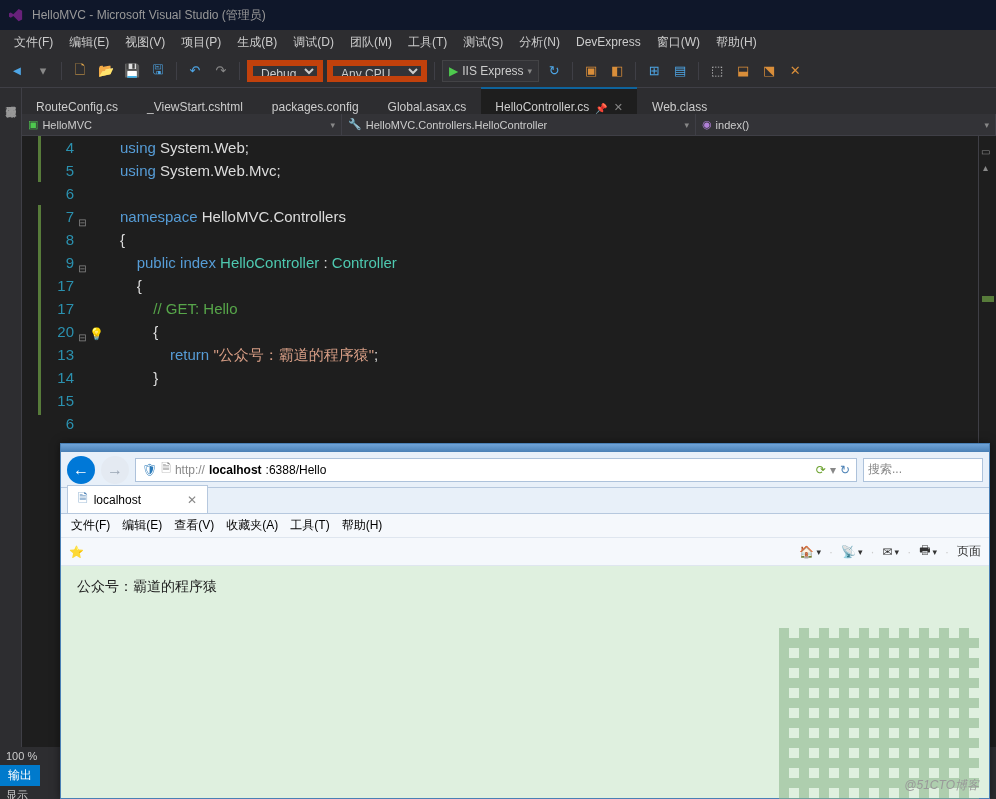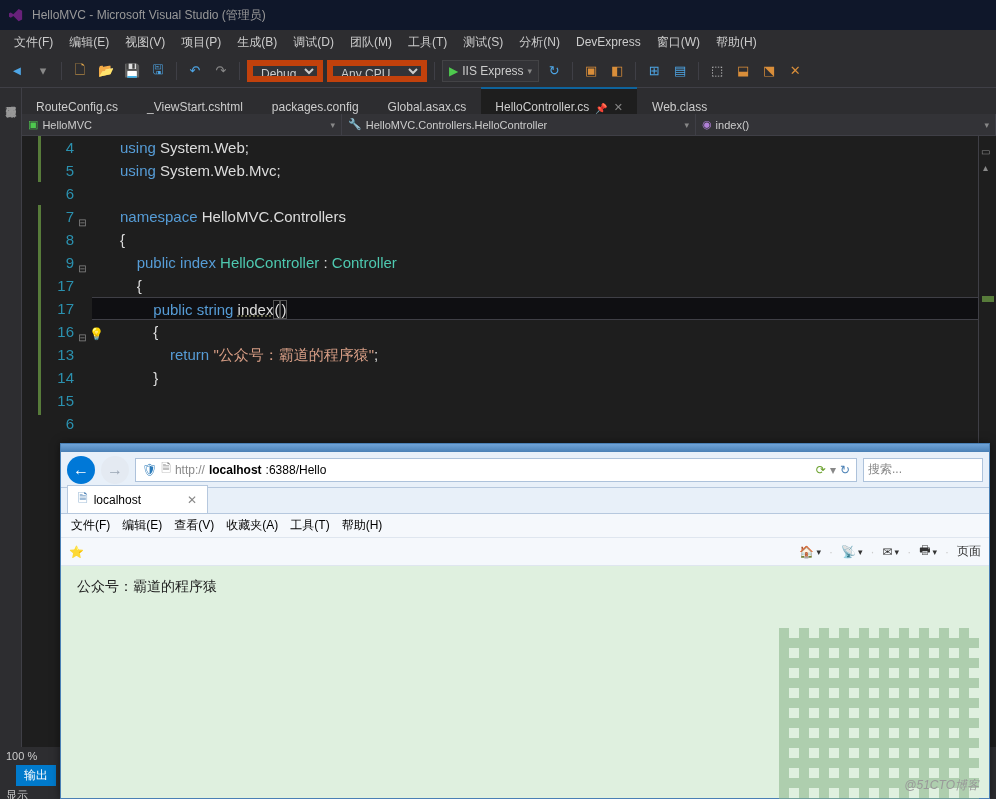--- a/index.html
+++ b/index.html
@@ -44,21 +44,21 @@
 .comment { color:#57a64a; }
 .plain { color:#dcdcdc; }
 .method { color:#dcdcdc; text-decoration:underline dotted #7a7a55; }
 .paren-hl { border:1px solid #555; }
 .margin-bar { position:absolute; left:16px; top:0; width:4px; }
 .margin-bar .seg { position:absolute; width:3px; background:#577b3a; }
 .right-margin { width:18px; background:#1e1e1e; border-left:1px solid #3f3f46; position:relative; }
 .right-margin .mark { position:absolute; width:12px; height:6px; left:3px; background:#577b3a; }
 .bottom-bar { position:absolute; bottom:0; left:0; right:0; height:52px; background:#2d2d30; display:flex; flex-direction:column; }
 .bottom-bar .zoom { font-size:11px; color:#ccc; padding:3px 6px; }
-.bottom-bar .output-tab { background:#007acc; color:#fff; font-size:12px; padding:2px 8px; width:fit-content;margin-left:16px; }
+.bottom-bar .output-tab { background:#007acc; color:#fff; font-size:12px; padding:2px 8px; width:fit-content; }
 .bottom-bar .display { font-size:11px; color:#ccc; padding:2px 6px; }
 
 .browser { position:absolute; left:60px; top:443px; width:930px; height:356px; background:#fff; border:1px solid #4a80b5; box-shadow:0 0 8px rgba(0,0,0,.5); font-size:12px; }
 .browser .caption { height:8px; background:linear-gradient(#6fa3d8,#4a80b5); }
 .browser .addr-row { height:36px; background:#e8f0f9; display:flex; align-items:center; padding:0 6px; gap:6px; border-bottom:1px solid #b6c8de; }
 .browser .nav-btn { width:28px; height:28px; border-radius:50%; background:#0078d7; color:#fff; display:flex; align-items:center; justify-content:center; cursor:pointer; font-size:16px; }
 .browser .nav-btn.fwd { background:#e4eaf2; color:#9aa5b4; }
 .browser .addr-field { flex:1; height:24px; border:1px solid #adc2db; background:#fff; display:flex; align-items:center; padding:0 6px; gap:4px; }
 .browser .search-field { width:120px; height:24px; border:1px solid #adc2db; background:#fff; display:flex; align-items:center; padding:0 4px; color:#888; }
 .browser .btabs { height:26px; background:#e8f0f9; display:flex; align-items:flex-end; padding-left:6px; border-bottom:1px solid #b6c8de; }
@@ -191,37 +191,37 @@
           <div class="ln">4</div>
           <div class="ln">5</div>
           <div class="ln">6</div>
           <div class="ln">7</div>
           <span class="fold" style="top: 75px;">⊟</span>
           <div class="ln">8</div>
           <div class="ln">9</div>
           <span class="fold" style="top: 121px;">⊟</span>
           <div class="ln">17</div>
           <div class="ln">17</div>
-          <div class="ln">16</div>
+          <div class="ln">20</div>
           <span class="bulb" style="top: 187px;">💡</span>
           <span class="fold" style="top: 190px;">⊟</span>
           <div class="ln">13</div>
           <div class="ln">14</div>
           <div class="ln">15</div>
           <div class="ln">6</div>
         </div>
       <div class="codelines" id="codelines">
           <div class="line"><span class="kw">using</span><span class="plain"> System.Web;</span></div>
           <div class="line"><span class="kw">using</span><span class="plain"> System.Web.Mvc;</span></div>
           <div class="line"><span class="plain"></span></div>
           <div class="line"><span class="kw">namespace</span><span class="plain"> HelloMVC.Controllers</span></div>
           <div class="line"><span class="plain">{</span></div>
           <div class="line"><span class="plain">    </span><span class="kw">public</span><span class="plain"> </span><span class="kw">index</span><span class="plain"> </span><span class="type">HelloController</span><span class="plain"> : </span><span class="type">Controller</span></div>
           <div class="line"><span class="plain">    {</span></div>
-          <div class="line highlighted"><span class="plain">        </span><span class="kw">public</span><span class="plain"> </span><span class="kw">string</span><span class="plain"> </span><span class="method">index</span><span class="plain paren-hl">(</span><span class="plain paren-hl">)</span></div>
+          <div class="line"><span class="plain">        </span><span class="comment">// GET: Hello</span></div>
           <div class="line"><span class="plain">        {</span></div>
           <div class="line"><span class="plain">            </span><span class="kw">return</span><span class="plain"> </span><span class="str">"公众号：霸道的程序猿"</span><span class="plain">;</span></div>
           <div class="line"><span class="plain">        }</span></div>
           <div class="line"><span class="plain"></span></div>
         </div>
       <div class="right-margin">
         <span style="position:absolute;top:4px;left:2px;color:#888;font-size:10px">▭</span>
         <span style="position:absolute;top:20px;left:4px;color:#888;font-size:10px">▴</span>
         <div class="mark" style="top:160px"></div>
       </div>

